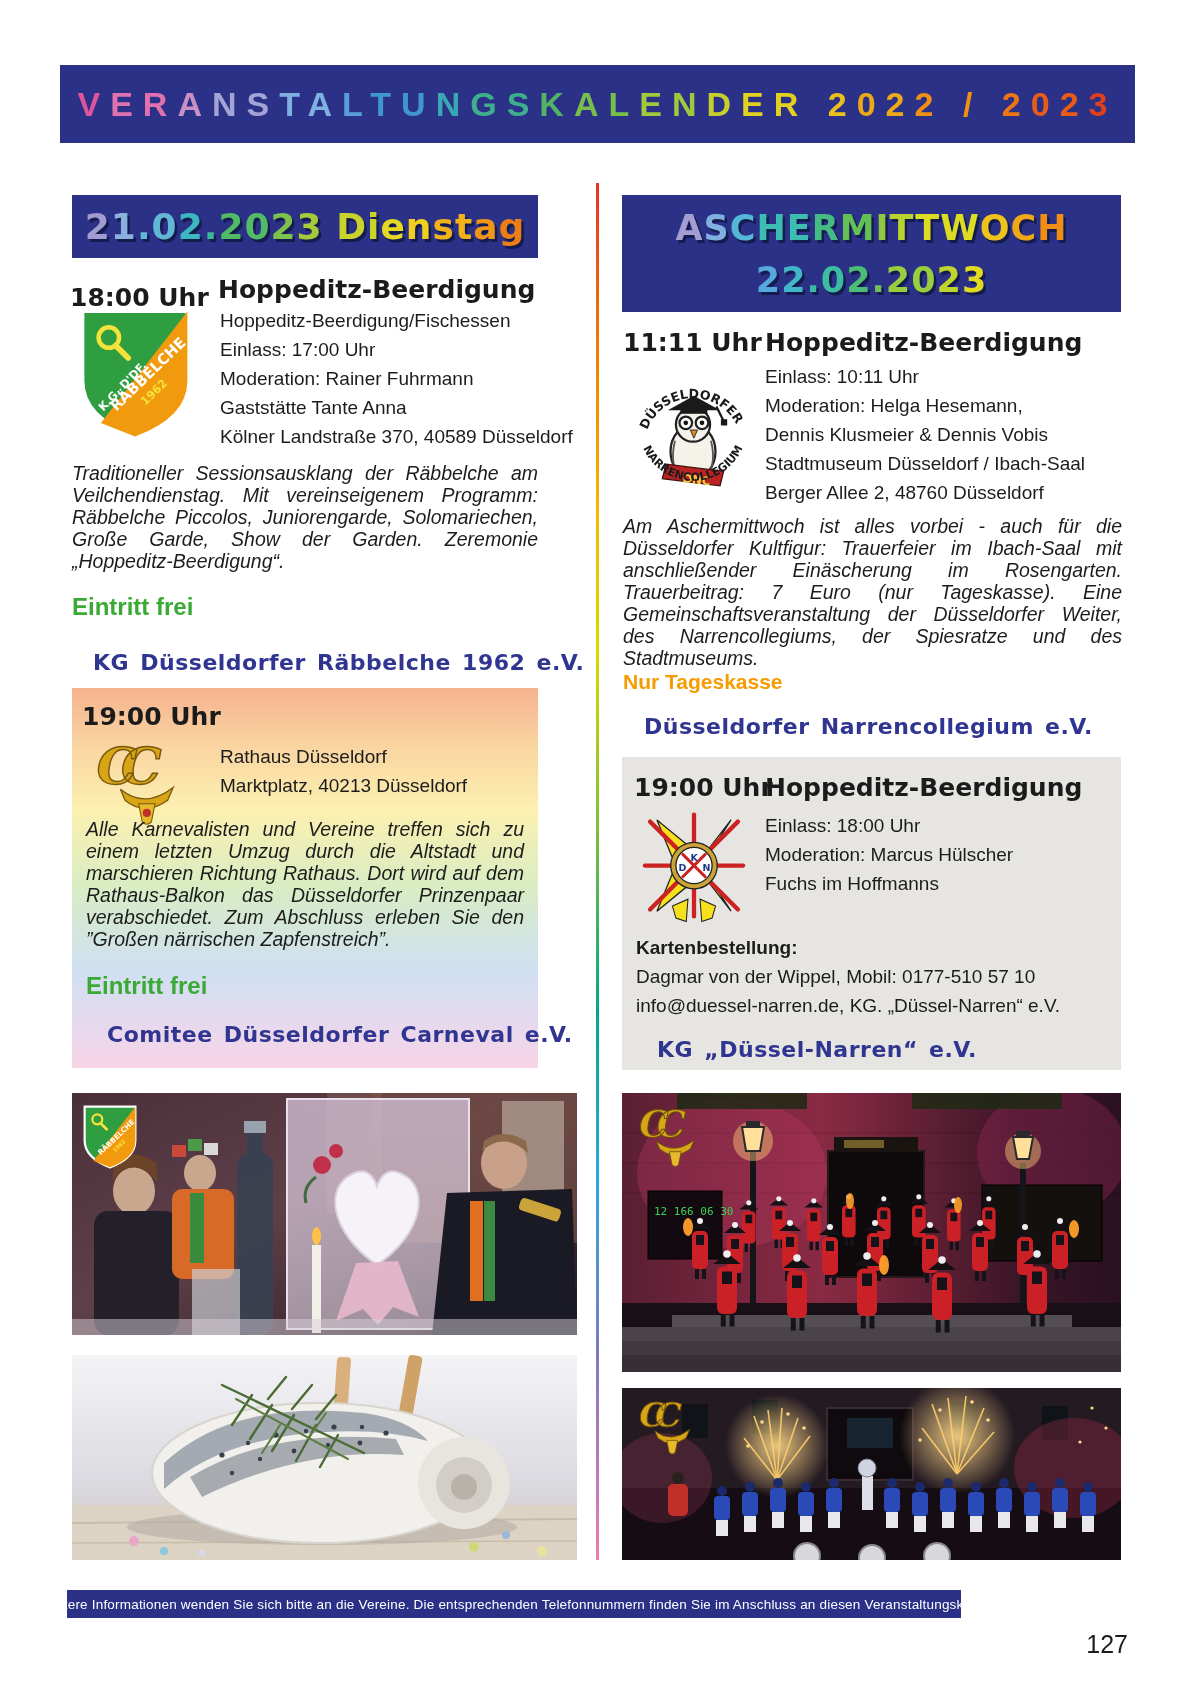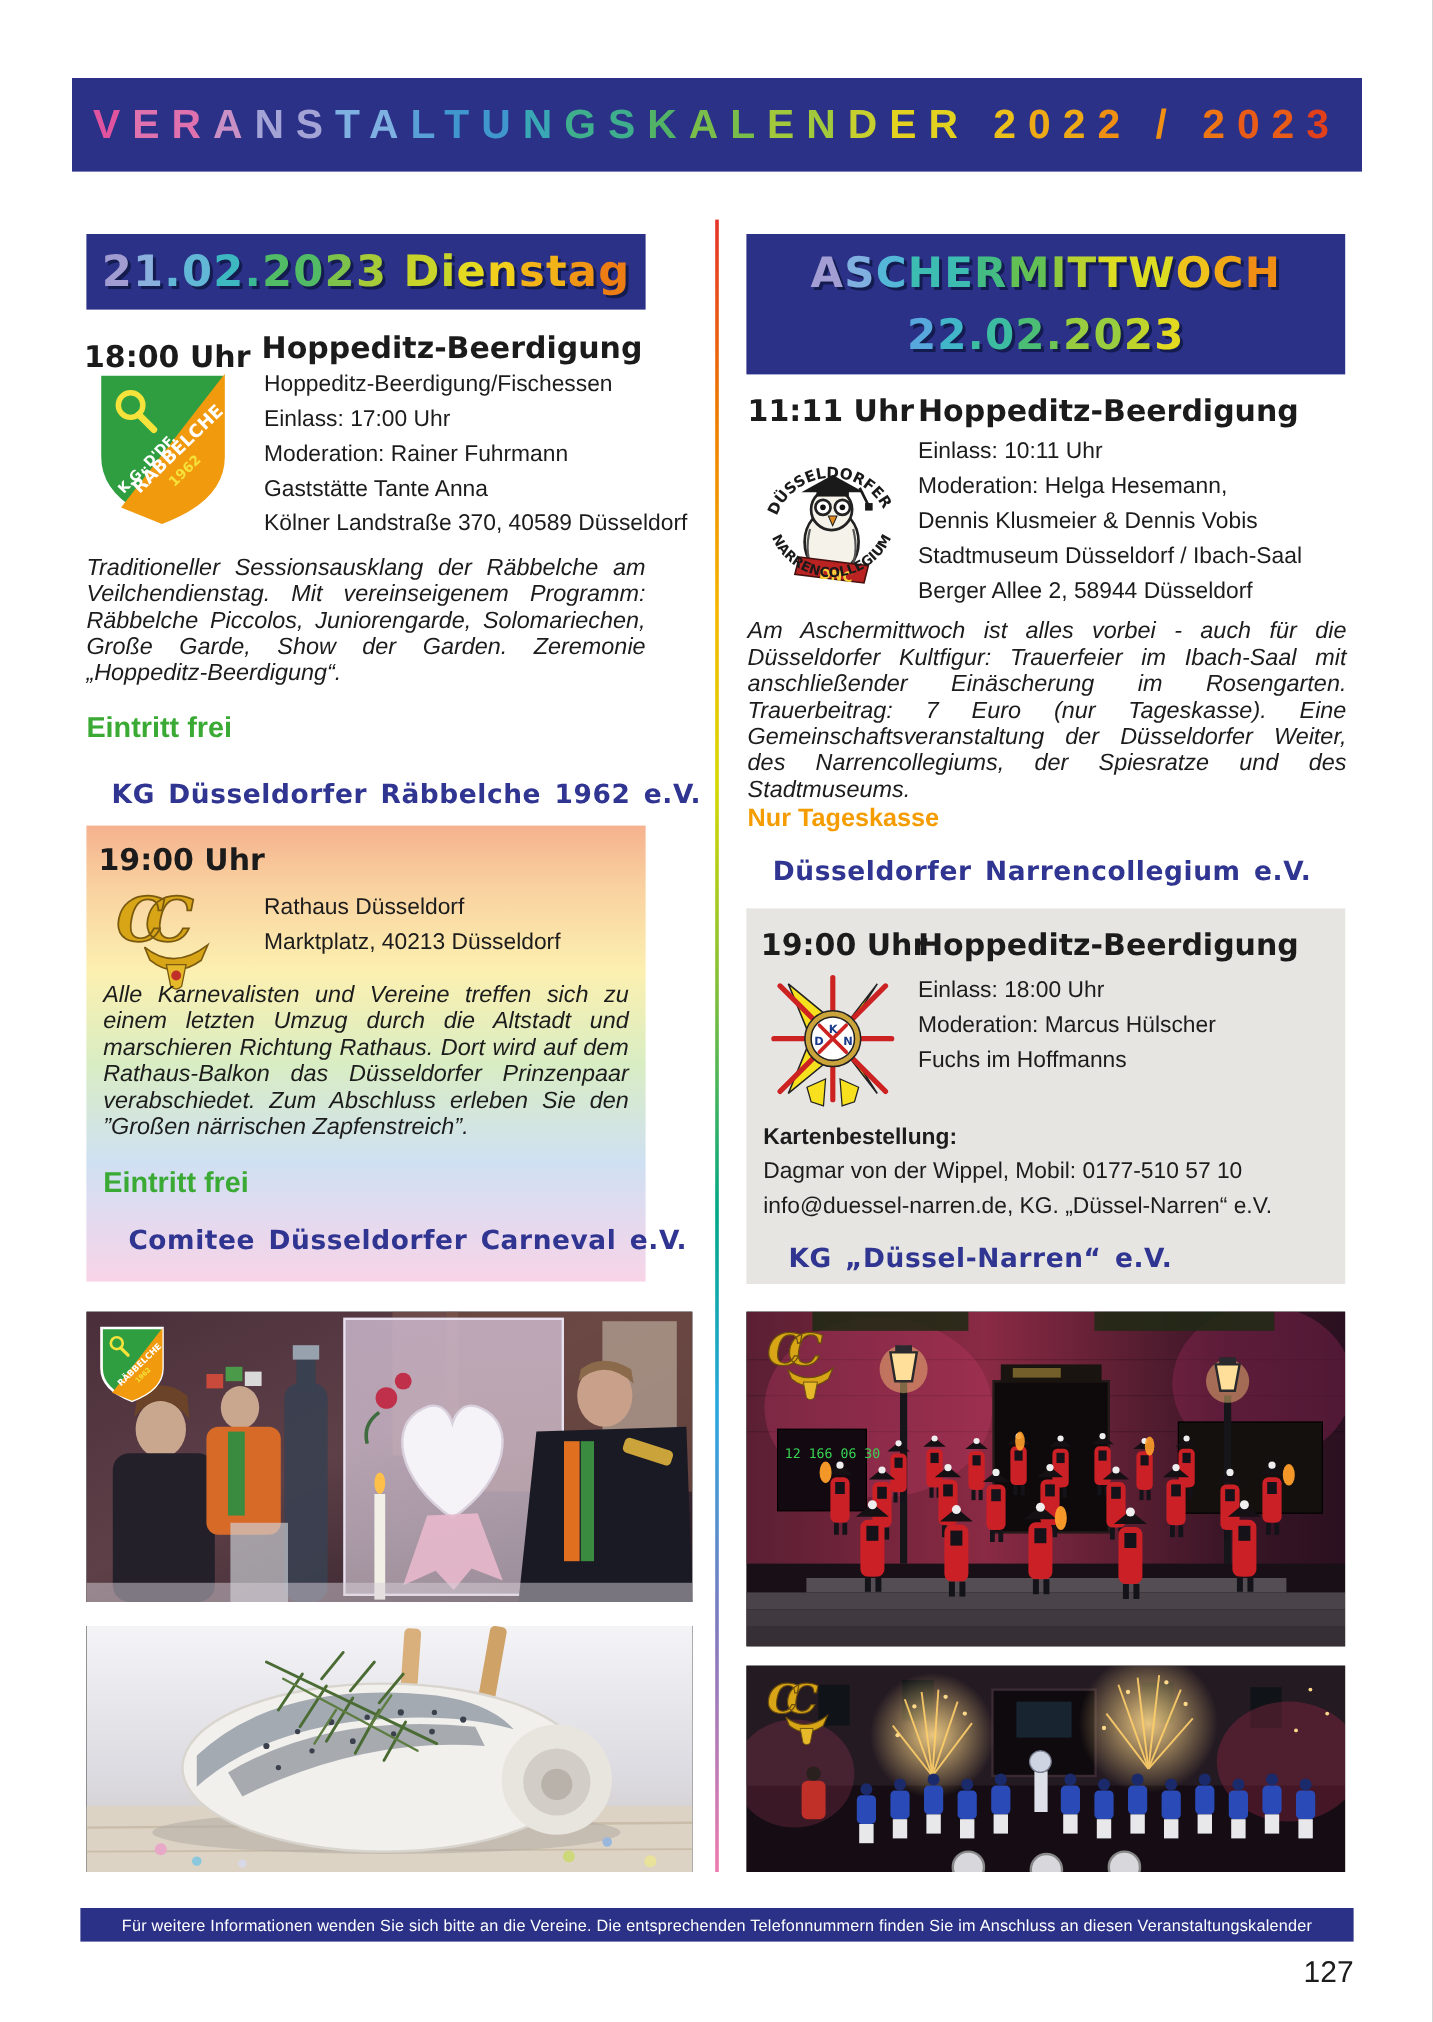--- a/index.html
+++ b/index.html
@@ -27,21 +27,21 @@
   .club{font-family:"DejaVu Sans",sans-serif;font-weight:bold;font-size:22px;color:var(--club_blue,#2f3590);
         letter-spacing:0.5px;word-spacing:3px;white-space:nowrap;margin-left:21px;}
   .rainbowbox{left:72px;top:688px;width:466px;height:380px;
         background:linear-gradient(180deg,#f5b28e 0%,#f9d2a0 14%,#fcf0b0 32%,#d9edc3 52%,#cfe0f2 74%,#e6d9ee 88%,#f8d4e6 100%);}
   .graybox{left:622px;top:757px;width:499px;height:313px;background:var(--gray_box,#e6e5e2);}
   .bold19{font-size:19px;font-weight:bold;line-height:29px;white-space:nowrap;}
   .divider{left:596px;top:183px;width:3px;height:1377px;
         background:linear-gradient(180deg,#e5332a 0%,#ef7d00 12%,#f5b800 24%,#d7d800 34%,#7fbe3c 47%,#00a886 60%,#2aa8df 72%,#7e7bbf 85%,#ef7bae 100%);}
   .photo{overflow:hidden;background:#222;}
   .photo svg{display:block;}
-  .footerbar{left:67px;top:1590px;width:1061px;height:28px;background:var(--navy,#2b3187);
+  .footerbar{left:67px;top:1590px;width:894px;height:28px;background:var(--navy,#2b3187);
         color:#ffffff;display:flex;align-items:center;justify-content:center;font-size:13.5px;letter-spacing:0.2px;white-space:nowrap;}
   .pagenum{right:66px;top:1630px;font-size:25px;color:#1c1c1c;}
   .logo-overlay{position:absolute;}
 </style>
 </head>
 <body>
 
 <div class="page">
 
   <div class="abs banner">
@@ -262,21 +262,21 @@
       <text font-family="DejaVu Sans,sans-serif" font-size="12.5" font-weight="bold" fill="#1a1a1a">
         <textPath href="#arcB" startOffset="2">NARRENCOLLEGIUM</textPath>
       </text>
     </svg>
   </div>
 
   <div class="abs detail" style="left:765px;top:362px;">Einlass: 10:11 Uhr</div>
   <div class="abs detail" style="left:765px;top:391px;">Moderation: Helga Hesemann,</div>
   <div class="abs detail" style="left:765px;top:420px;">Dennis Klusmeier &amp; Dennis Vobis</div>
   <div class="abs detail" style="left:765px;top:449px;">Stadtmuseum Düsseldorf / Ibach-Saal</div>
-  <div class="abs detail" style="left:765px;top:478px;">Berger Allee 2, 58944 Düsseldorf</div>
+  <div class="abs detail" style="left:765px;top:478px;">Berger Allee 2, 48760 Düsseldorf</div>
 
   <div class="abs desc" style="left:623px;top:515px;width:499px;">Am Aschermittwoch ist alles vorbei - auch für die Düsseldorfer Kultfigur: Trauerfeier im Ibach-Saal mit anschließender Einäscherung im Rosengarten. Trauerbeitrag: 7 Euro (nur Tageskasse). Eine  Gemeinschaftsveranstaltung der Düsseldorfer Weiter, des Narrencollegiums, der Spiesratze und des Stadtmuseums.</div>
 
   <div class="abs note-orange" style="left:623px;top:670px;">Nur Tageskasse</div>
   <div class="abs club" style="left:623px;top:714px;">Düsseldorfer Narrencollegium e.V.</div>
 
   <div class="abs graybox">
     <div class="abs evtime" style="left:12px;top:16px;">19:00 Uhr</div>
     <div class="abs evtitle" style="left:143px;top:16px;">Hoppeditz-Beerdigung</div>
 

